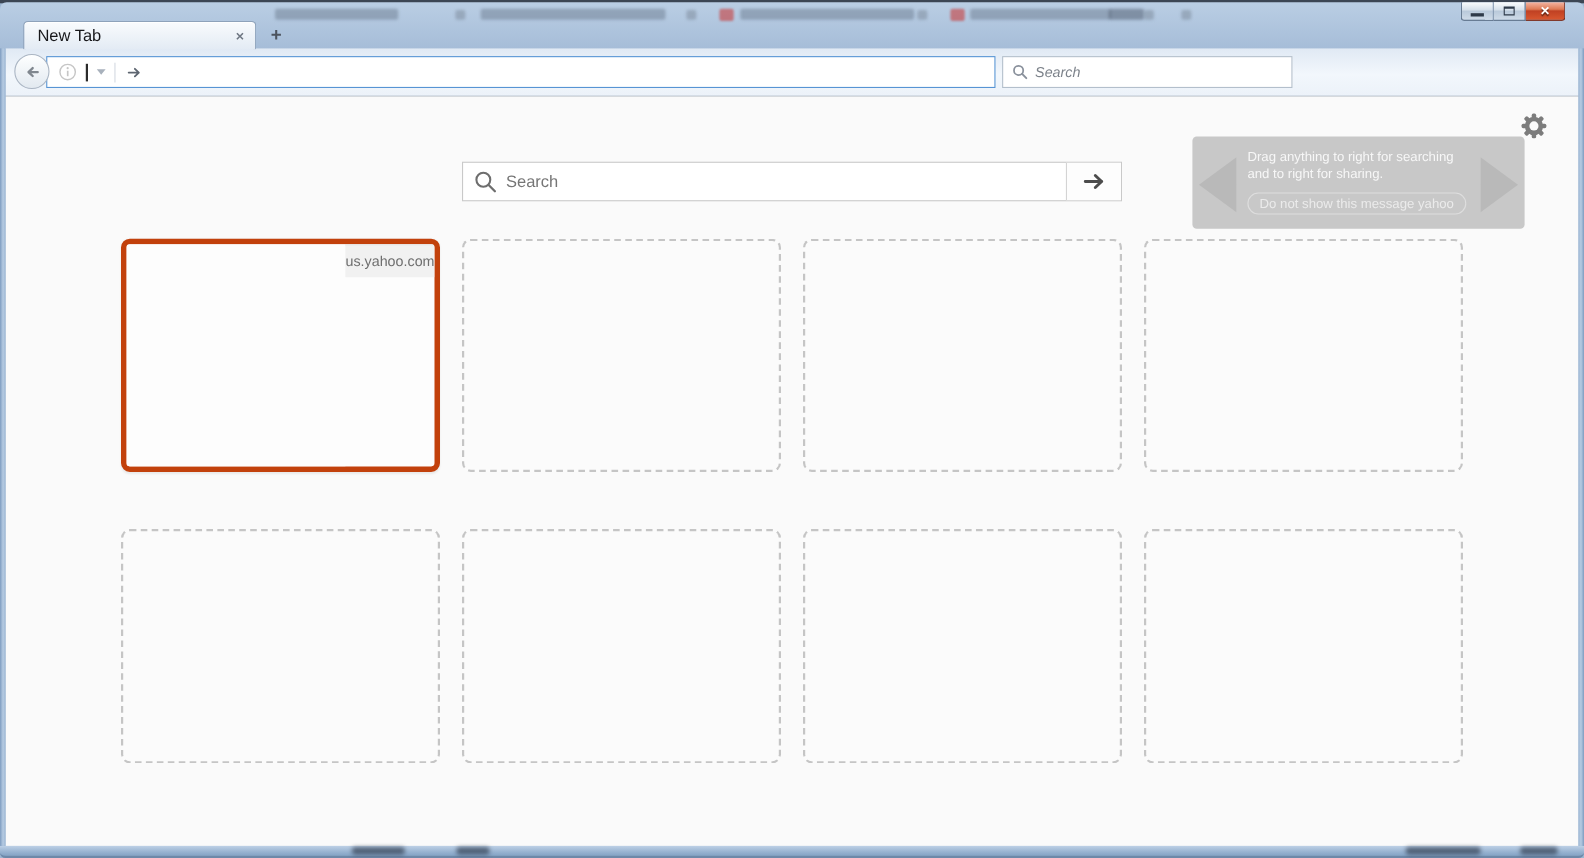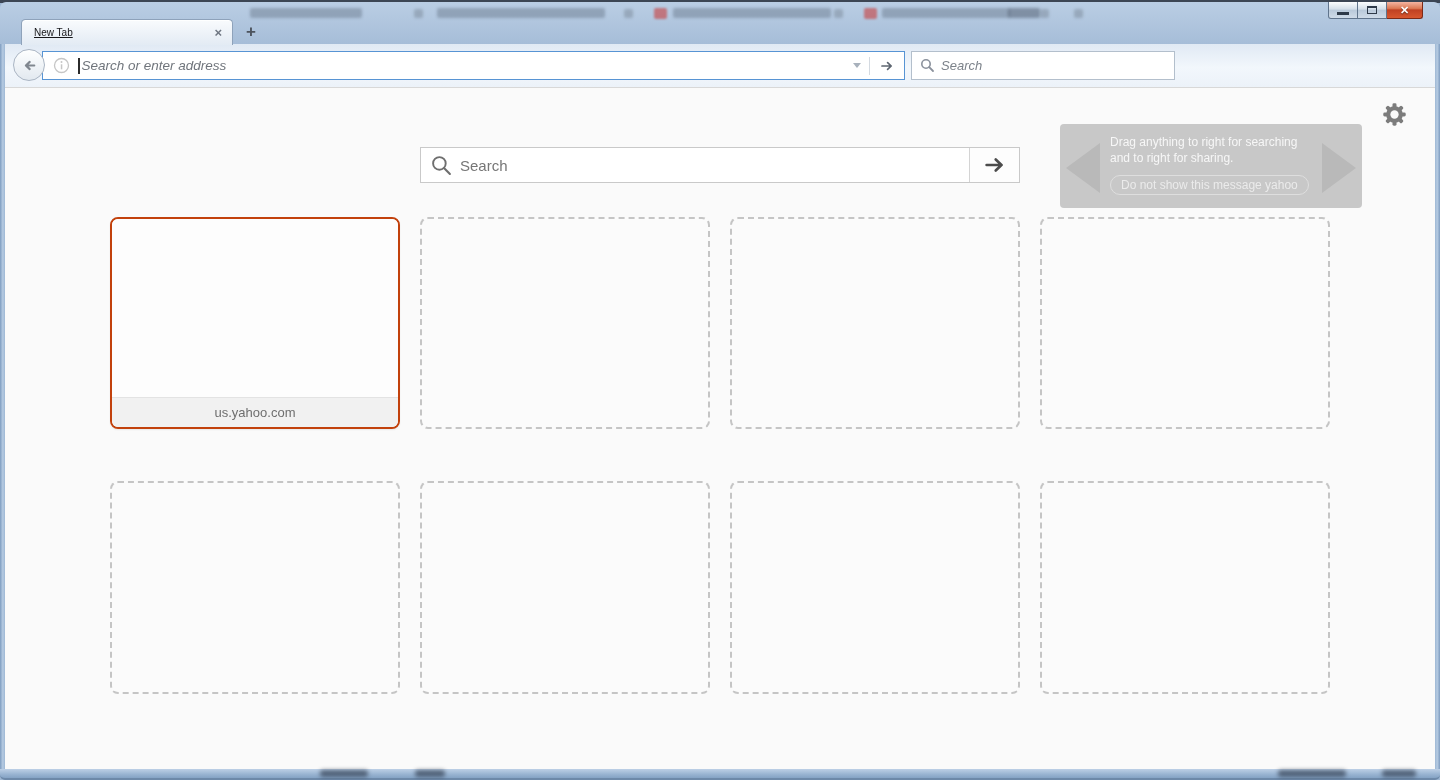--- a/index.html
+++ b/index.html
@@ -31,21 +31,21 @@
              background:linear-gradient(#f4b5a2,#dd7a55 40%,#c04123 50%,#d8572f);
              color:#fff; font-size:11px; font-weight:bold; text-shadow:0 1px 1px rgba(0,0,0,.5); }
   .glyph-min { width:12px; height:3px; background:#2e3a49; margin-top:7px; }
   .glyph-max { width:10px; height:8px; border:1px solid #2e3a49; border-top:2px solid #2e3a49; background:transparent; }
 
   
   .tab-active { position:absolute; left:21px; top:19px; width:212px; height:26px; z-index:6;
                 background:linear-gradient(#f9fbfd,#e3ebf4); border:1px solid #8ea2ba; border-bottom:none;
                 border-radius:4.5px 4.5px 0 0; box-shadow:inset 0 1px 0 rgba(255,255,255,.85);
                 display:flex; align-items:center; cursor:pointer; }
-  .tab-label { margin-left:12px; font-size:10px; color:#17171a; flex:1;text-decoration:underline; }
+  .tab-label { margin-left:12px; font-size:15px; color:#17171a; flex:1; }
   .tab-close { margin-right:10px; color:#6e7682; font-size:13px; font-weight:bold; line-height:1; cursor:pointer; }
   .newtab-plus { position:absolute; left:239px; top:23px; width:24px; height:19px; z-index:6;
                  color:#4c535d; font-size:17px; font-weight:bold; line-height:17px; text-align:center; cursor:pointer; }
 
   
   .toolbar { position:absolute; left:5px; top:44px; width:1430px; height:44px;
              background:linear-gradient(#e0e9f4,#f2f7fc 55%,#ecf2f9); border-bottom:1px solid #d8d8d8; }
   .back-btn { position:absolute; left:8px; top:5px; width:32px; height:32px; border-radius:50%;
               border:1px solid #aab5c3; background:linear-gradient(#feffff,#e2e9f0);
               display:flex; align-items:center; justify-content:center; z-index:3; cursor:pointer; }
@@ -88,36 +88,36 @@
 
   .nt-search { position:absolute; left:420px; top:147px; width:600px; height:36px; background:#fff;
                border:1px solid #c9c9c9; display:flex; align-items:center; }
   .nt-search .mag { margin:0 8px 0 10px; flex:0 0 auto; }
   .nt-search input { flex:1; border:none; outline:none; font-size:15px; height:30px; color:#444;
                      font-family:"Liberation Sans",sans-serif; background:transparent; }
   .nt-search input::placeholder { color:#767676; }
   .nt-go { width:50px; height:34px; border-left:1px solid #d4d4d4; display:flex;
            align-items:center; justify-content:center; cursor:pointer; background:#fdfdfd; }
 
-  .tip-box { position:absolute; left:1060px; top:124px; width:302px; height:84px;
+  .tip-box { position:absolute; left:1084px; top:124px; width:302px; height:84px;
              background:#c8c8c8; border-radius:4px; overflow:hidden; }
   .tip-tri-left { position:absolute; left:6px; top:19px; width:0; height:0;
                   border-top:25px solid transparent; border-bottom:25px solid transparent;
                   border-right:34px solid #b9b9b9; }
   .tip-tri-right { position:absolute; right:6px; top:19px; width:0; height:0;
                   border-top:25px solid transparent; border-bottom:25px solid transparent;
                   border-left:34px solid #b9b9b9; }
   .tip-text { position:absolute; left:50px; top:10px; width:210px; font-size:12px; line-height:16px; color:#f7f7f7; }
   .tip-dismiss { position:absolute; left:50px; top:51px; border:1px solid #dedede; border-radius:10px;
                  background:transparent; color:#ebebeb; font-size:12px; padding:2px 10px;
                  font-family:"Liberation Sans",sans-serif; cursor:pointer; }
 
   .tile { position:absolute; width:290px; border-radius:8px; }
-  .tile-card { background:#fdfdfd; border:2px solid #c2410c; overflow:hidden; cursor:pointer;
-               box-shadow:0 1px 2px rgba(0,0,0,.07); display:flex; flex-direction:column; }
+  .tile-card { background:#fdfdfd; border:5px solid #c2410c; overflow:hidden; cursor:pointer;
+               box-shadow:0 1px 2px rgba(0,0,0,.07); display:flex; flex-direction:row; }
   .tile-thumb { flex:1; background:#fdfdfd; }
   .tile-label { height:30px; background:#f1f1f1; border-top:1px solid #e3e3e3;
                 font-size:13px; color:#6e6e6e; text-align:center; line-height:30px; }
   .tile-empty { border:2px dashed #c5c5c5; background:#fbfbfb; }
 
   svg { display:block; }
 </style>
 </head>
 <body>
 
@@ -163,21 +163,20 @@
     </svg>
   </div>
 
   <div class="urlbar">
     <svg class="info-icon" viewBox="0 0 17 17">
       <circle cx="8.5" cy="8.5" r="7" fill="none" stroke="#c6c6c6" stroke-width="1.3"></circle>
       <rect x="7.8" y="7.3" width="1.5" height="5" fill="#c6c6c6"></rect>
       <circle cx="8.5" cy="5" r="1" fill="#c6c6c6"></circle>
     </svg>
     <div class="caret"></div>
-    <input type="text" placeholder="Search or enter address" style="">
     <div class="url-drop"></div>
     <div class="url-sep"></div>
     <div class="url-go">
       <svg width="18" height="16" viewBox="0 0 16 16">
         <path d="M3 8 h9 M8.6 4.6 L12.2 8 l-3.6 3.4" fill="none" stroke="#5d6570" stroke-width="1.7" stroke-linecap="round" stroke-linejoin="round"></path>
       </svg>
     </div>
   </div>
 
   <div class="searchbar">

